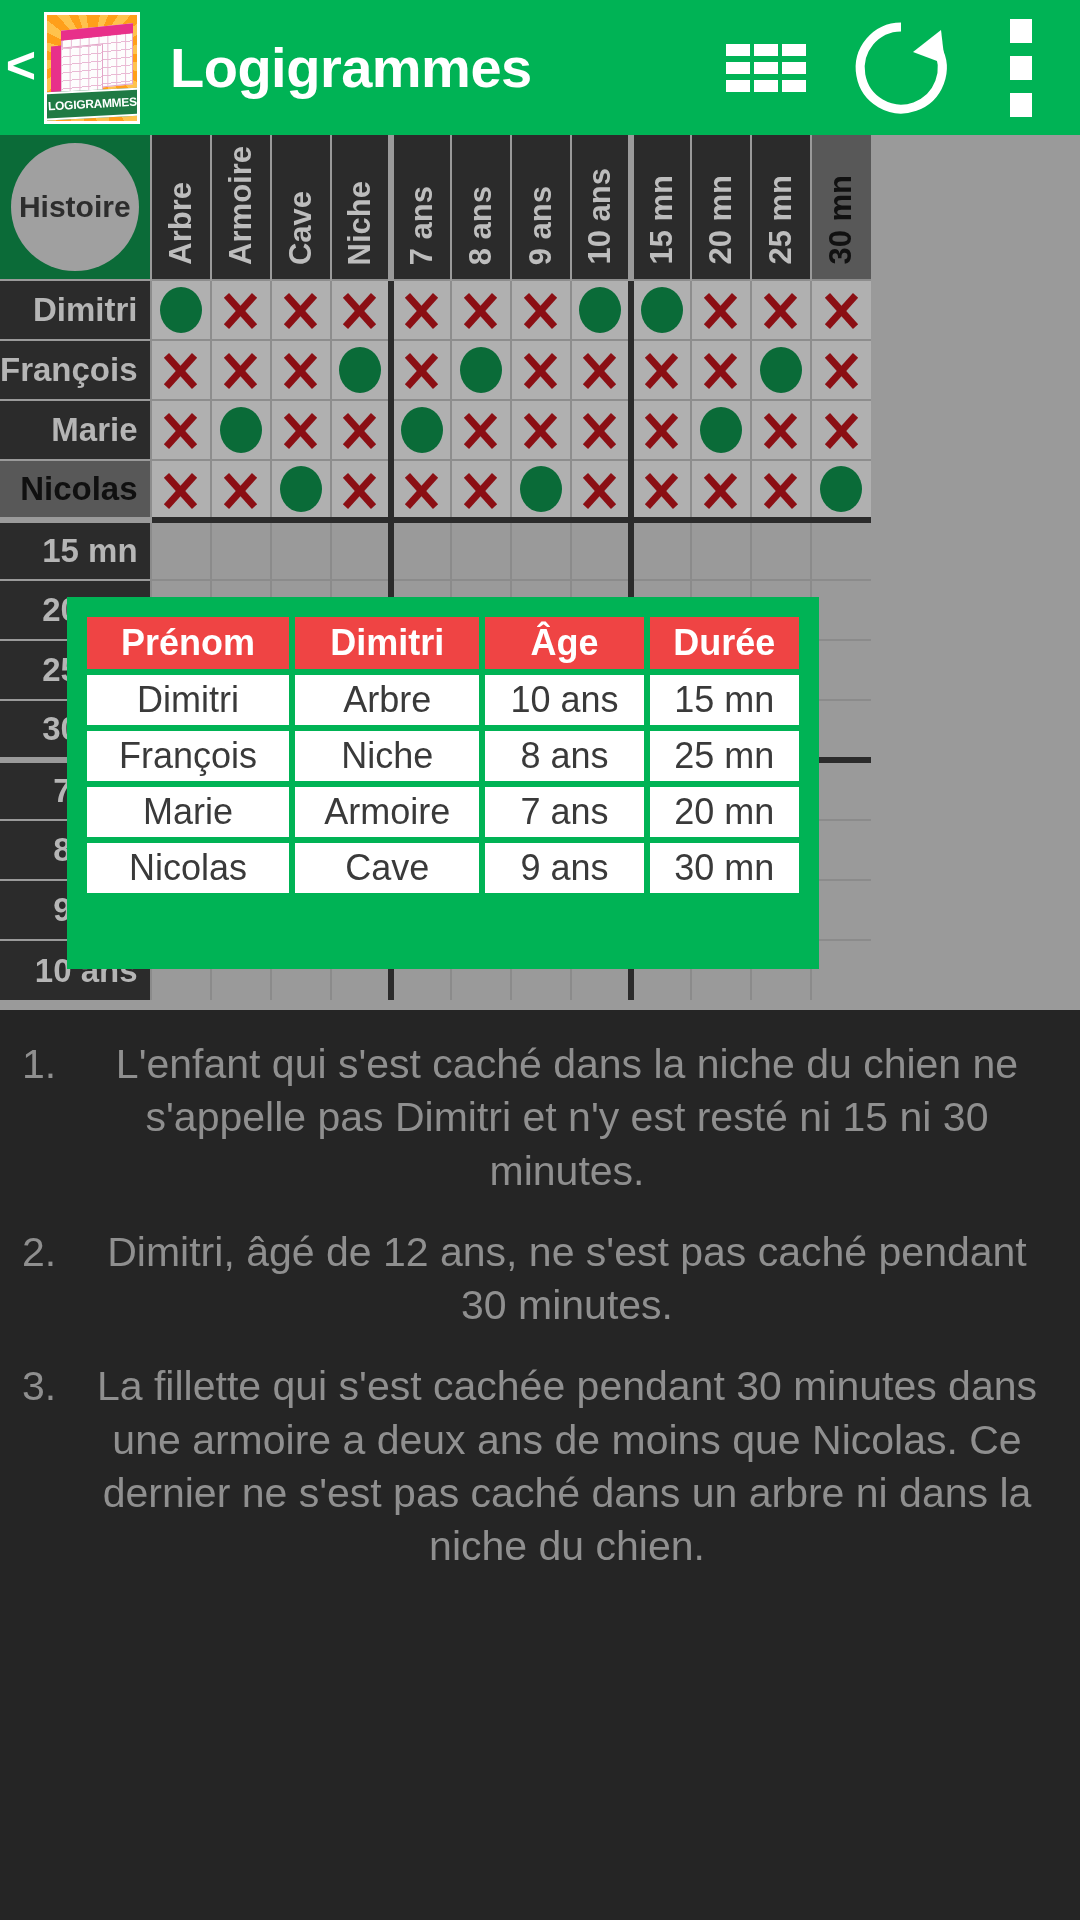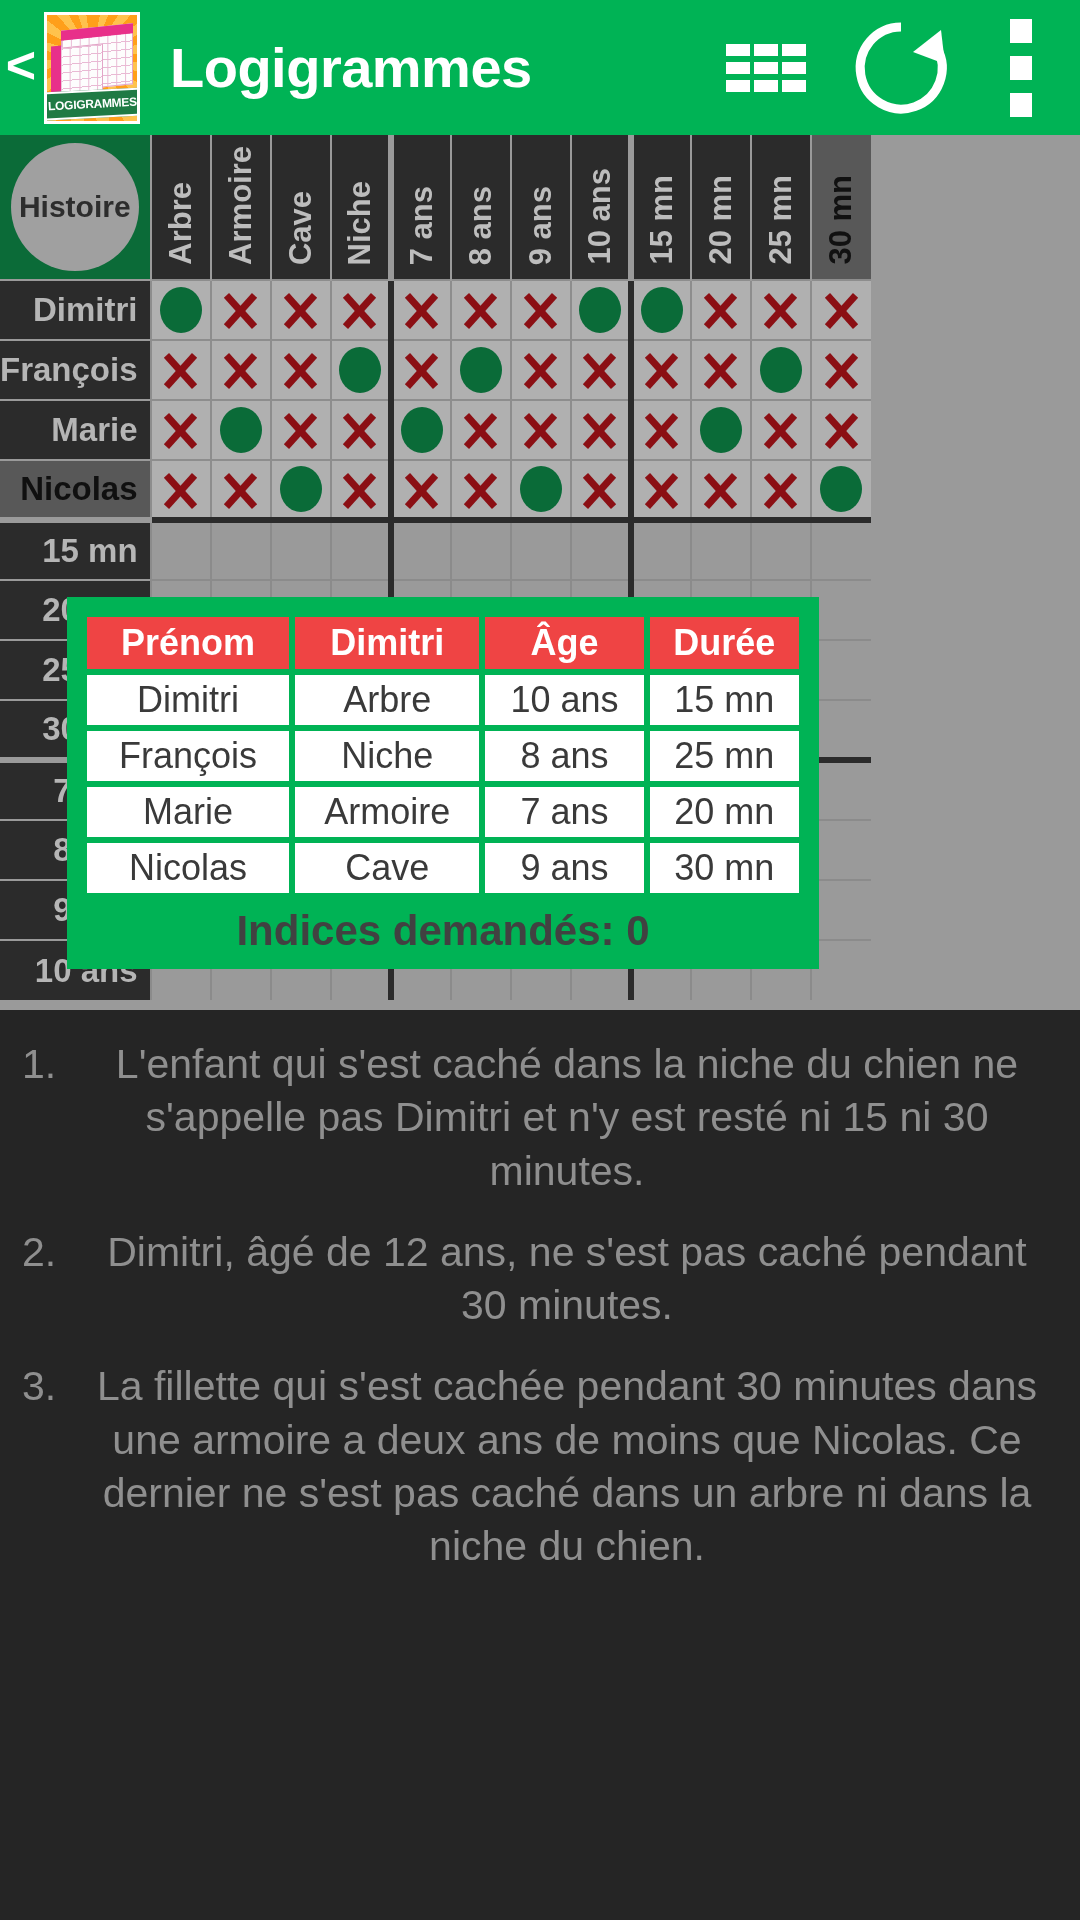--- a/index.html
+++ b/index.html
@@ -561,21 +561,20 @@
           <td>20 mn</td>
         </tr>
         <tr>
           <td>Nicolas</td>
           <td>Cave</td>
           <td>9 ans</td>
           <td>30 mn</td>
         </tr>
       </tbody>
   </table>
-  <div id="indices">Indices demandés: 0</div>
 </div>
 
 <div id="clues">
     <div class="clue">
       <span class="num">1.</span>
       <span class="txt">L'enfant qui s'est caché dans la niche du chien ne s'appelle pas Dimitri et n'y est resté ni 15 ni 30 minutes.</span>
     </div>
     <div class="clue">
       <span class="num">2.</span>
       <span class="txt">Dimitri, âgé de 12 ans, ne s'est pas caché pendant 30 minutes.</span>

